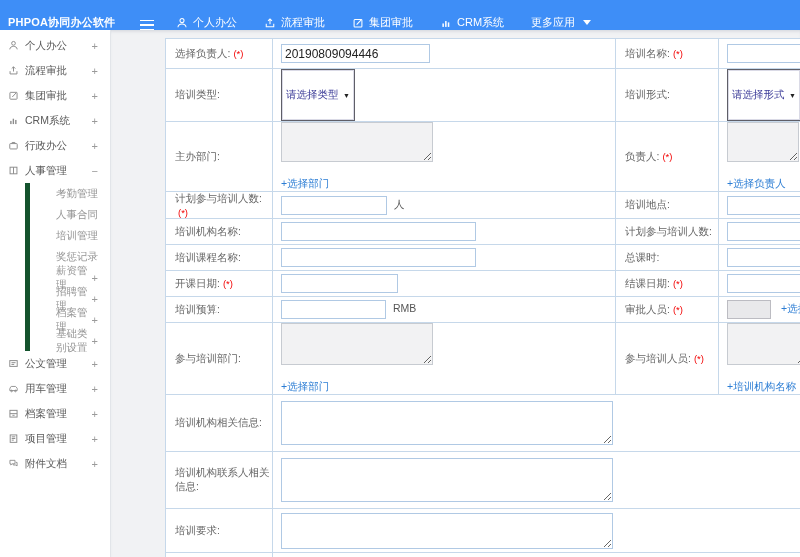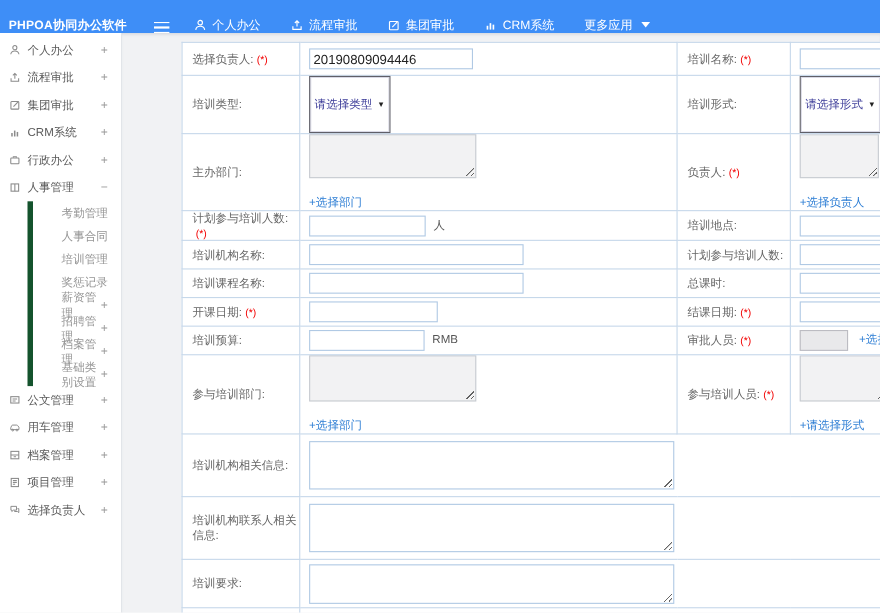--- a/index.html
+++ b/index.html
@@ -245,21 +245,21 @@
       <span>项目管理</span>
       <span class="sexp">+</span>
     </div>
     <div class="sitem">
       <span class="sic">
           <svg width="11" height="11" viewBox="0 0 16 16" fill="none" stroke="currentColor" stroke-width="1.3">
             <path d="M2.8 3.4h7.4v5H6l-2 1.8V8.4H2.8z"></path>
             <path d="M11.4 6.4h1.8v5.2l-1.8-1.4H7.6V9"></path>
           </svg>
         </span>
-      <span>选择负责人</span>
+      <span>附件文档</span>
       <span class="sexp">+</span>
     </div>
   </div>
 
   <div class="main">
 
     <table class="ft">
       <colgroup>
           <col style="width:107px">
           <col style="width:343px">
@@ -338,21 +338,21 @@
 
       <tr class="r65">
         <td class="lbl"><span>参与培训部门:</span></td>
         <td class="fld">
           <textarea class="ta" style="height: 42px;"></textarea>
           <a class="lnk">+选择部门</a>
         </td>
         <td class="lbl"><span>参与培训人员:</span><em class="req">(*)</em></td>
         <td class="fld nowrap">
           <textarea class="ta" style="width: 80px; height: 42px;"></textarea>
-          <a class="lnk">+请选择形式</a>
+          <a class="lnk">+培训机构名称</a>
         </td>
       </tr>
 
       <tr class="r57">
         <td class="lbl"><span>培训机构相关信息:</span></td>
         <td class="fld" colspan="3">
               <textarea class="bigta" style=""></textarea>
             </td>
       </tr>
 

